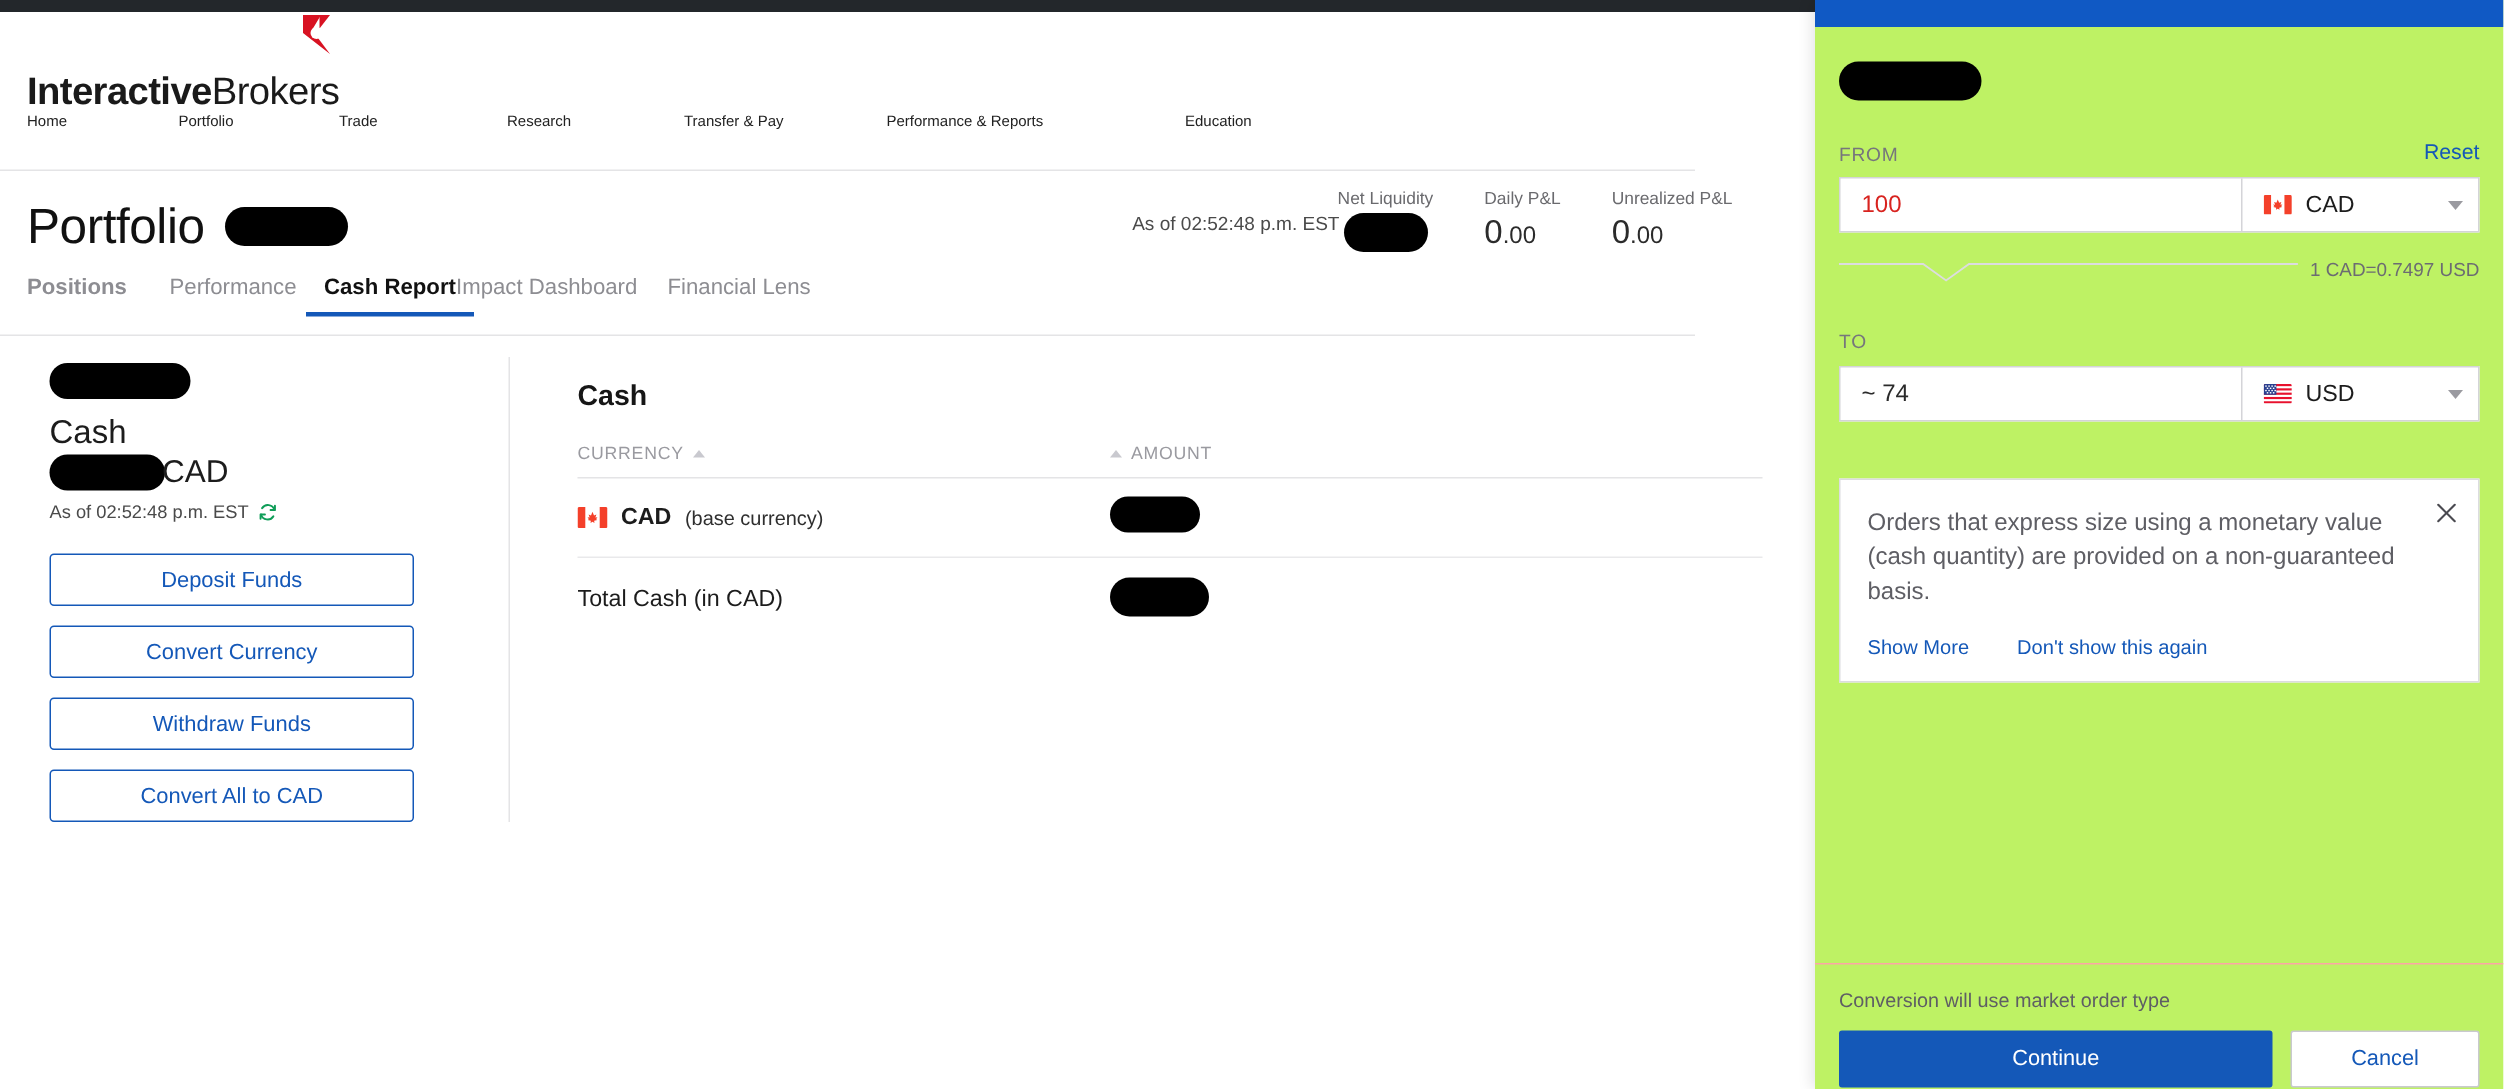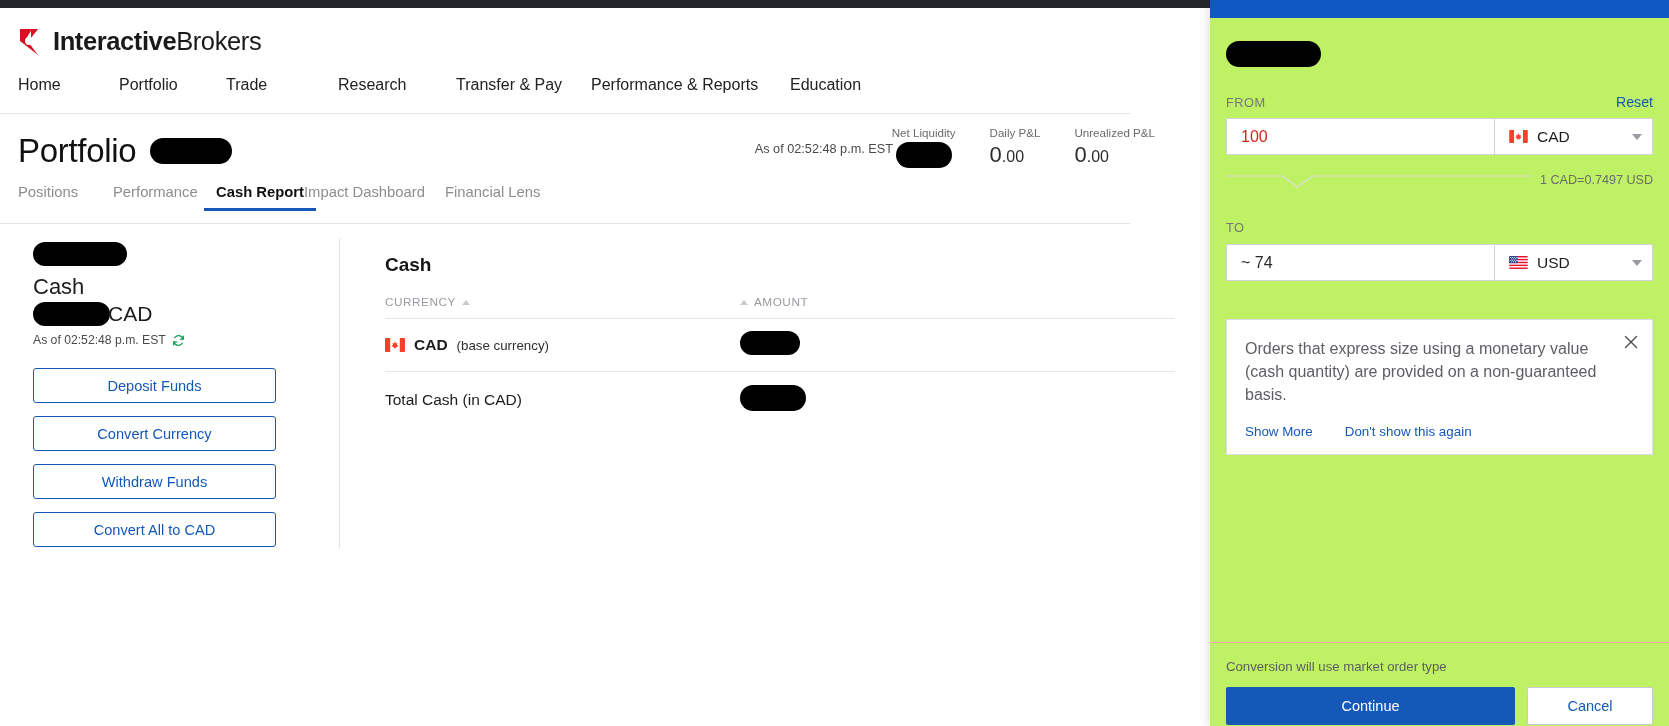--- a/index.html
+++ b/index.html
@@ -27,21 +27,21 @@
     width: 1210px; height: 718px;
     background: #ffffff;
   }
 
   
   .header {
     height: 68px;
     display: flex; align-items: center;
     padding-left: 18px;
   }
-  .logo { display: flex; align-items: flex-start; gap: 9px; }
+  .logo { display: flex; align-items: flex-end; gap: 9px; flex-direction: column; }
   .logo-mark { width: 26px; height: 30px; display: block; flex: 0 0 auto; }
   .logo-text {
     font-size: 25.5px; letter-spacing: -0.4px;
     white-space: nowrap; color: #1a1a1a;
   }
   .logo-text .b1 { font-weight: 700; }
   .logo-text .b2 { font-weight: 400; }
 
   .searchbar {
     position: absolute; left: 313px; top: 18px;
@@ -54,21 +54,21 @@
   .searchbar .ph {
     font-size: 15px; color: #8b8b90; flex: 1 1 auto;
     white-space: nowrap;
   }
   .search-ico { width: 22px; height: 22px; flex: 0 0 auto; }
 
   
   .mainnav {
     height: 42px;
     display: flex; align-items: flex-start;
-    font-size: 16px; color: #222;
+    font-size: 10px; color: #222;
     padding-left: 18px;
   }
   .mainnav .navitem { white-space: nowrap; cursor: pointer; }
   .nav-home      { width: 101px; }
   .nav-portfolio { width: 107px; }
   .nav-trade     { width: 112px; }
   .nav-research  { width: 118px; }
   .nav-transfer  { width: 135px; }
   .nav-perf      { width: 199px; }
   .nav-edu       { width: 120px; }
@@ -120,21 +120,21 @@
     height: 40px;
     padding-left: 18px;
     display: flex; align-items: flex-start;
     font-size: 14.8px;
   }
   .tab {
     color: #8d8d92; cursor: pointer; white-space: nowrap;
     padding-bottom: 11px; position: relative;
   }
   .tab + .tab { margin-left: 0; }
-  .tab-positions { width: 95px; }
+  .tab-positions { width: 95px; font-weight: bold; }
   .tab-performance { width: 103px; }
   .tab-cashreport { width: 88px; }
   .tab-impact { width: 141px; }
   .tab-financial { width: 120px; }
   .tab.active { color: #111; font-weight: 700; }
   .tab.active::after {
     content: ""; position: absolute; left: -12px; right: -12px; bottom: 0;
     height: 3px; background: #1458b8;
   }
   .tabs-rule {

